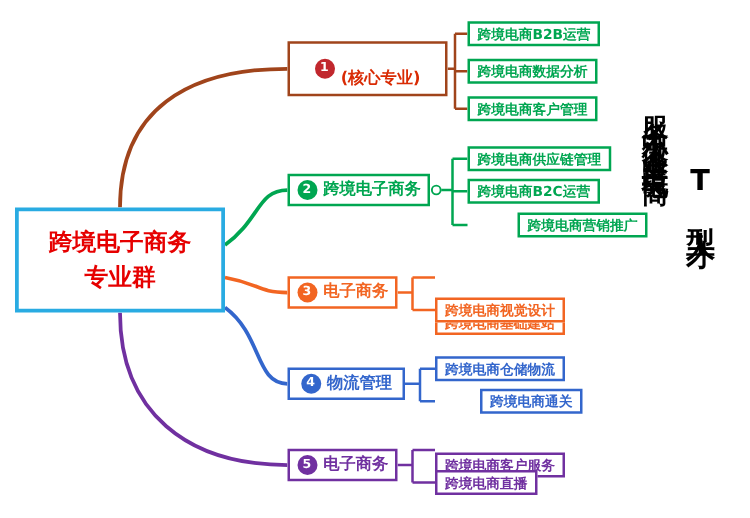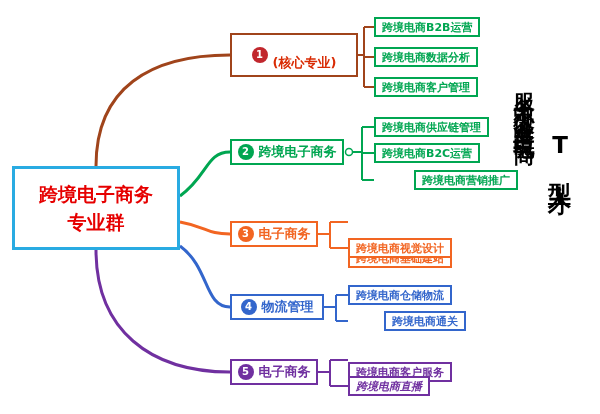--- a/index.html
+++ b/index.html
@@ -118,18 +118,18 @@
     <span class="lbl">物流管理</span>
   </div>
   <div class="leaf c4" style="left:348px;top:285px;">跨境电商仓储物流</div>
   <div class="leaf c4" style="left:348px;top:311px;margin-left:36px;">跨境电商通关</div>
 
   <div class="branch b5 c5">
     <span class="badge">5</span>
     <span class="lbl">电子商务</span>
   </div>
   <div class="leaf c5" style="left:348px;top:362px;">跨境电商客户服务</div>
-  <div class="leaf c5" style="left:348px;top:376px;font-style:italic;">跨境电商直播</div>
+  <div class="leaf c5" style="left:348px;top:376px;">跨境电商直播</div>
 
   <div class="vtext slogan">服务中小微企业跨境电商</div>
   <div class="vtext talent">T型人才</div>
 
 </div>
 
 </body></html>

